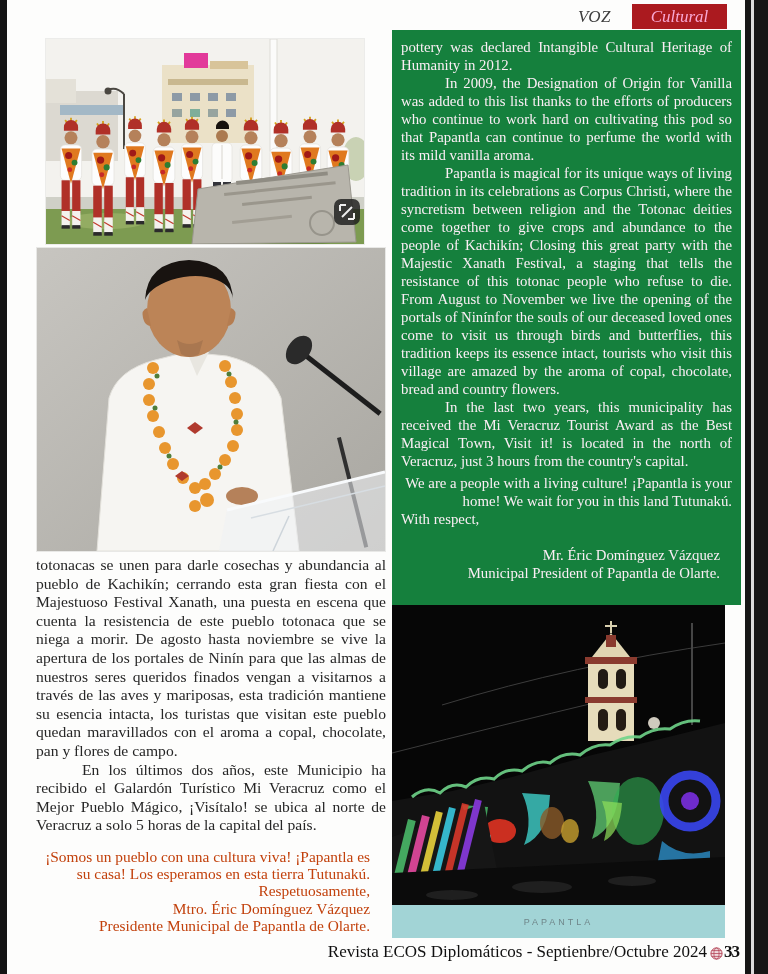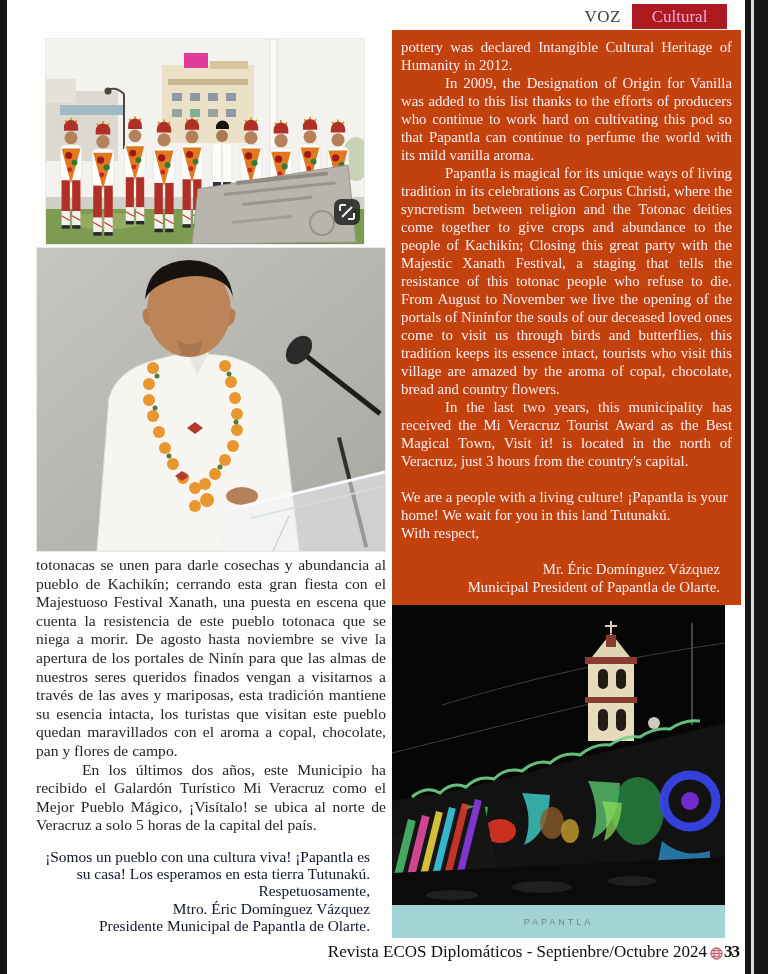--- a/index.html
+++ b/index.html
@@ -3,43 +3,43 @@
 <meta charset="utf-8">
 <style>
   html,body{margin:0;padding:0;background:#fff;}
   .page{position:relative;width:768px;height:974px;background:#fdfdfc;overflow:hidden;
         font-family:"Liberation Serif", serif;}
   
   .edge-left{position:absolute;left:0;top:0;width:7px;height:974px;background:#141414;}
   .edge-right{position:absolute;right:0;top:0;width:23px;height:974px;background:#161616;}
   .edge-right .inner-line{position:absolute;left:6px;top:0;width:3px;height:100%;background:#dcdcdc;}
   
-  .header{position:absolute;top:4px;right:41px;display:flex;align-items:center;gap:11px;}
+  .header{position:absolute;top:4px;right:41px;display:flex;align-items:center;gap:21px;font-style:italic;}
   .voz{font-size:17px;color:#3d3d3d;letter-spacing:.5px;}
   .cultural-badge{background:#ab1a1f;color:#f9a8d4;width:95px;height:25px;line-height:25px;
                   text-align:center;font-size:17px;}
   
   .photo{position:absolute;overflow:hidden;}
   .photo-dancers{left:45px;top:38px;width:318px;height:205px;border:1px solid #ececea;}
   .photo-podium{left:36px;top:247px;width:348px;height:303px;border:1px solid #e8e8e6;}
   .photo-church{left:392px;top:605px;width:333px;height:300px;background:#060606;}
   .photo svg{display:block;}
   
   .left-text{position:absolute;left:36px;top:556px;width:350px;height:384px;overflow:hidden;
              color:#262626;}
   .left-text p.body{margin:0;font-size:15.6px;line-height:18.6px;text-align:justify;}
   .left-text p.indent{text-indent:46px;}
-  .left-closing{margin-top:13px;font-size:15.4px;line-height:17.2px;text-align:right;color:#0f172a;}
+  .left-closing{margin-top:13px;font-size:15.4px;line-height:17.2px;text-align:right;color:#c2410c;}
   .left-closing div{padding-right:16px;}
   
-  .pink-box{position:absolute;left:392px;top:30px;width:349px;height:575px;background:#c2410c;
+  .pink-box{position:absolute;left:392px;top:30px;width:349px;height:575px;background:#15803d;
             box-sizing:border-box;padding:8px 9px;color:#fbeef5;overflow:hidden;}
   .pink-box p{margin:0;font-size:14.8px;line-height:18px;text-align:justify;}
   .pink-box p.indent{text-indent:44px;}
-  .pink-box p.invite{text-align:left;margin-top:18px;}
+  .pink-box p.invite{text-align:right;margin-top:4px;}
   .pink-box p.respect{text-align:left;padding-right:8px;}
   .pink-box .signature{margin-top:18px;text-align:right;}
   .pink-box .signature div{font-size:14.8px;line-height:18px;padding-right:12px;}
   
   .caption-band{position:absolute;left:392px;top:905px;width:333px;height:33px;background:#a2d4d6;
                 display:flex;align-items:center;justify-content:center;}
   .caption-band span{font-family:"Liberation Sans", sans-serif;font-size:9px;letter-spacing:3px;
                      color:#6f8589;}
   
   .footer{position:absolute;top:942px;right:29px;display:flex;align-items:center;

